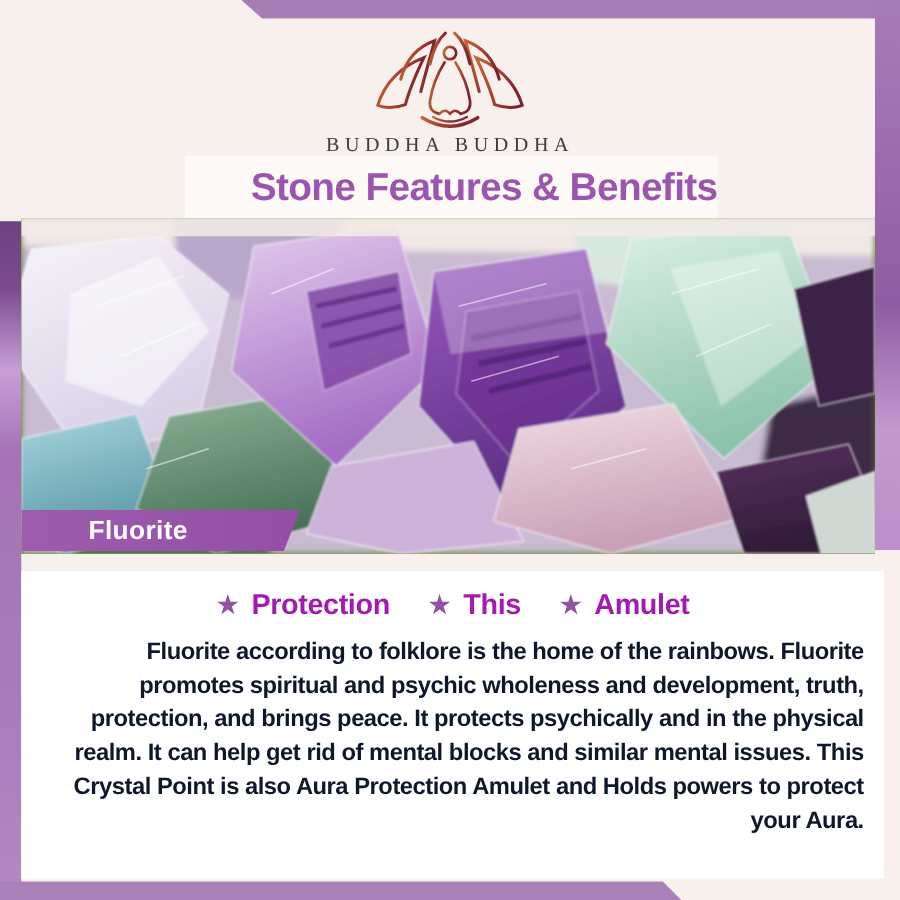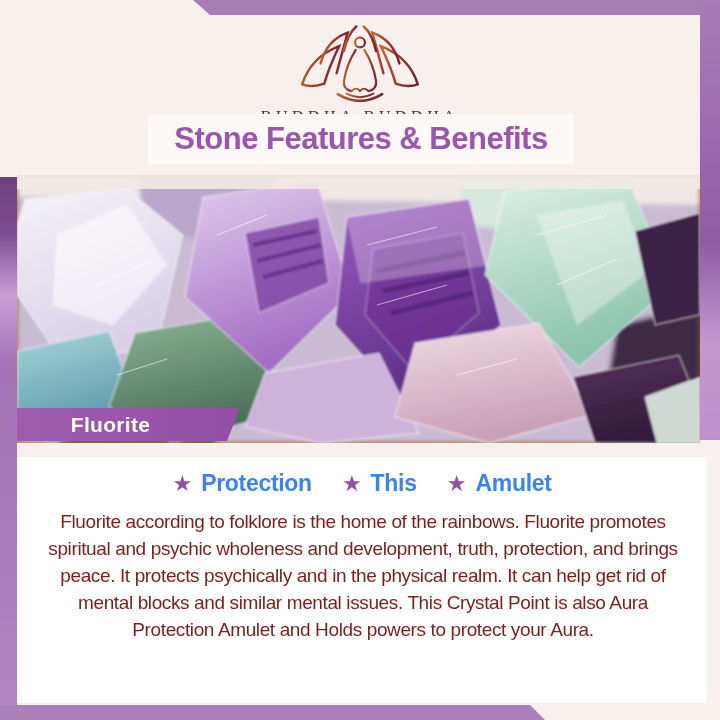--- a/index.html
+++ b/index.html
@@ -35,32 +35,32 @@
   .brand { position:absolute; left:0; top:24px; width:720px; text-align:center; }
   .brand svg { display:block; margin:0 auto; }
   .brand-name {
     margin-top:4px;
     font-family:"Liberation Serif", serif;
     font-size:16px; letter-spacing:4.5px; color:#3b3b3b; font-weight:500;
   }
 
   
   .title-banner {
-    position:absolute; left:148px; top:114px; width:426px; height:50px;
-    background:#fdf9f6; display:flex; align-items:center; justify-content:center;
+    position:absolute; left:148px; top:125px; width:426px; height:50px;
+    background:#fdf9f6; display:flex; align-items:center; justify-content:flex-end;
   }
   .title-banner h1 {
     font-size:31px; font-weight:bold; color:#9c55ae; letter-spacing:-0.5px;
     white-space:nowrap;
   }
 
   
   .photo {
     position:absolute; left:17px; top:175px; width:683px; height:268px;
-    background:#a16207; overflow:hidden;
+    background:#4d7c0f; overflow:hidden;
   }
   .photo svg { display:block; }
   .ribbon {
     position:absolute; left:0; bottom:2px; width:223px; height:33px;
     background:linear-gradient(90deg,#9d5cae 0%, #944ea6 100%);
     clip-path:polygon(0 0, 223px 0, 210px 33px, 0 33px);
     display:flex; align-items:center; justify-content:center;
     padding-right:36px;
   }
   .ribbon span {
@@ -71,25 +71,25 @@
   .card {
     position:absolute; left:17px; top:457px; width:690px; height:246px;
     background:#ffffff;
   }
   .features {
     margin-top:13px; display:flex; justify-content:center; align-items:center;
     gap:30px;
   }
   .feature { display:flex; align-items:center; gap:9px; }
   .feature .star { color:#9152a4; font-size:22px; line-height:1; }
-  .feature .label { color:#3b82f6; font-size:23px; font-weight:bold; letter-spacing:-0.3px; }
+  .feature .label { color:#a21caf; font-size:23px; font-weight:bold; letter-spacing:-0.3px; }
   .desc {
     margin:11px 16px 0 18px;
-    font-size:19px; font-weight:normal; color:#7f1d1d;
-    line-height:27px; letter-spacing:-0.38px; text-align:center;
+    font-size:19px; font-weight:bold; color:#0f172a;
+    line-height:27px; letter-spacing:-0.38px; text-align:right;
   }
 </style>
 </head>
 <body>
 
 <div class="canvas">
 
   <div class="bar-top"></div>
   <div class="border-right"></div>
   <div class="border-left"></div>

